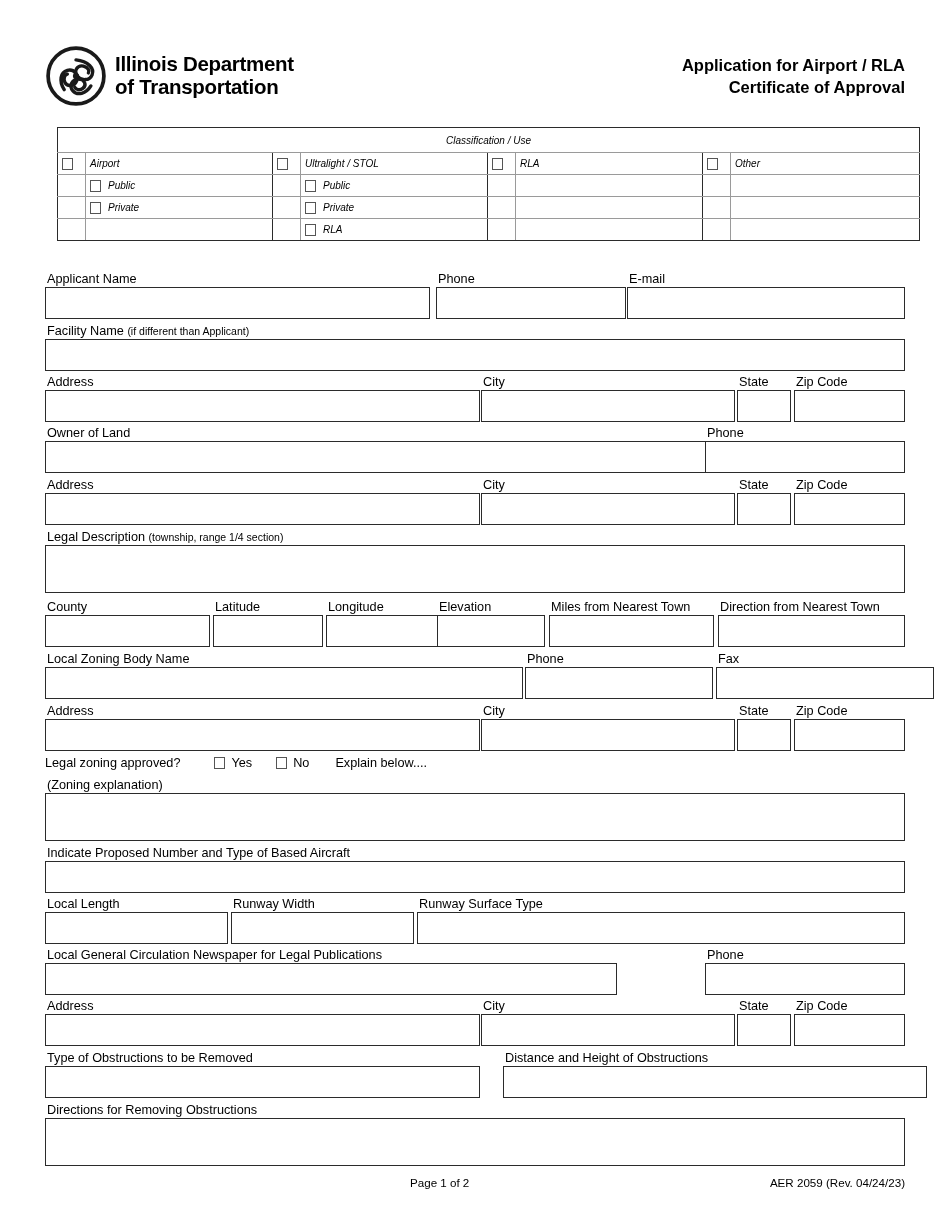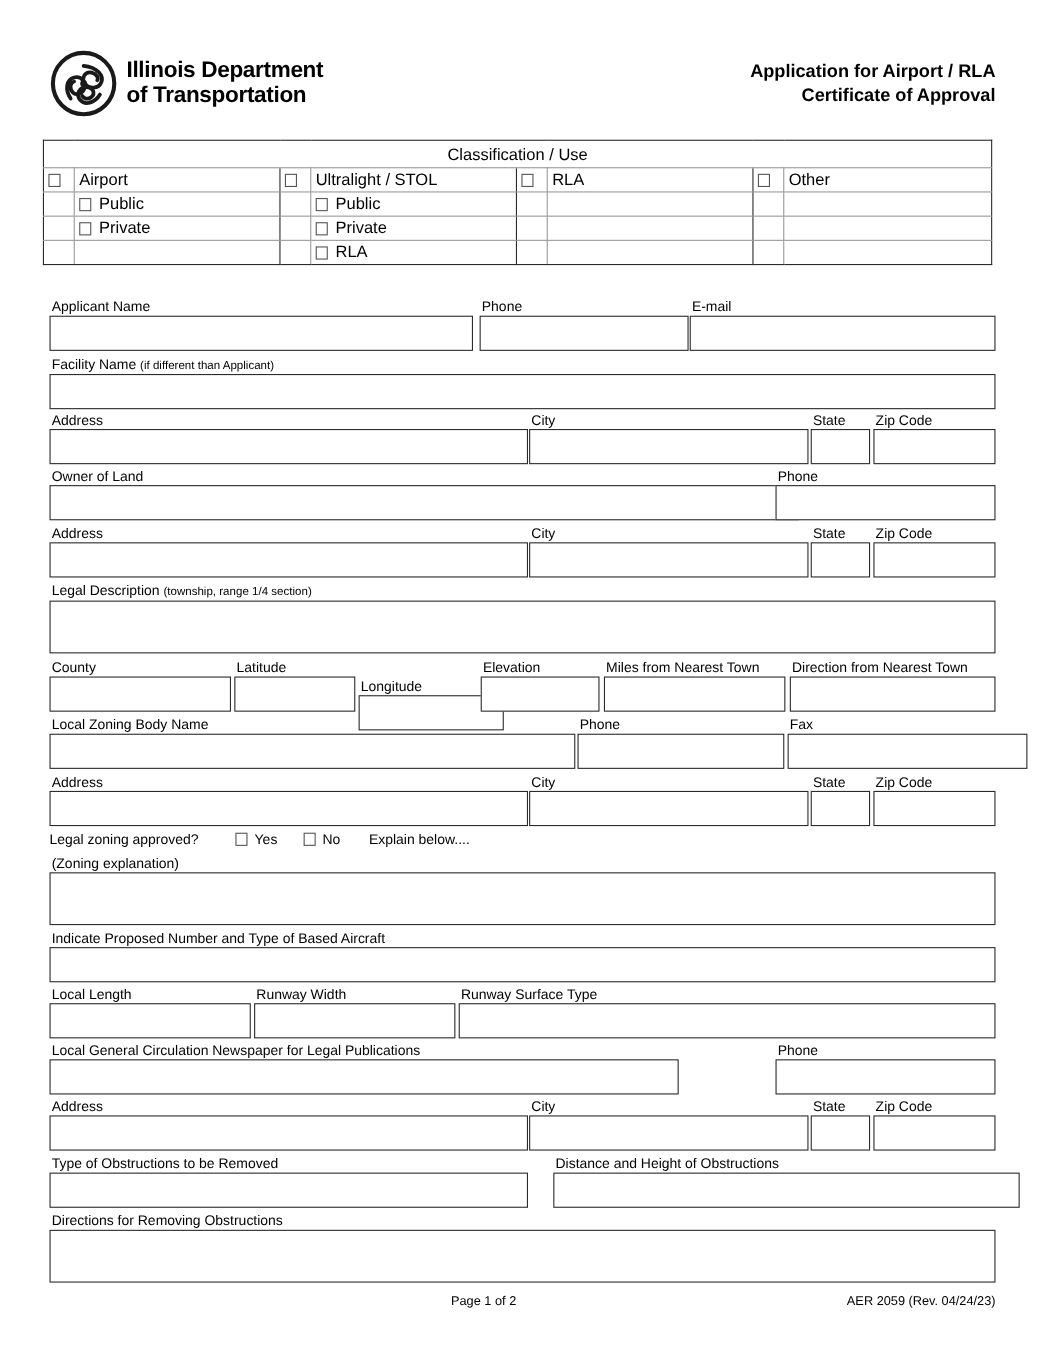--- a/index.html
+++ b/index.html
@@ -14,23 +14,24 @@
 
   
   .header{position:absolute;left:45px;top:45px;right:45px;height:75px;}
   .logo-wrap{position:absolute;left:0;top:0;display:flex;align-items:center;gap:8px;}
   .logo-mark{width:62px;height:62px;flex:0 0 62px;}
   .logo-text{font-size:20.5px;font-weight:bold;line-height:1.12;letter-spacing:-0.3px;white-space:nowrap;}
   .title{position:absolute;right:0;top:10px;text-align:right;font-size:16.5px;font-weight:bold;line-height:1.33;}
 
   
   .cls-table{
-    position:absolute;left:39px;top:127px;width:862px;
+    position:absolute;left:57px;top:127px;width:862px;
     border-collapse:collapse;table-layout:fixed;
-    font-size:15px;
+    font-size:10px;
+    font-style:italic;
   }
   .cls-table td{
     border:1px solid #9a9a9a;
     height:21px;padding:0 4px;vertical-align:middle;
   }
   .cls-table td.outerL{border-left:1.6px solid #2b2b2b;}
   .cls-table td.outerR{border-right:1.6px solid #2b2b2b;}
   .cls-table tr.topr td{border-top:1.6px solid #2b2b2b;}
   .cls-table tr.botr td{border-bottom:1.6px solid #2b2b2b;}
   .cls-table td.hard{border-right:1.4px solid #2b2b2b;}
@@ -263,21 +264,21 @@
   </div>
 
   <div class="field" style="left:45px;top:600px;width:165px;">
     <div class="lbl">County</div>
     <div class="box" style="height:32px;"></div>
   </div>
   <div class="field" style="left:213px;top:600px;width:110px;">
     <div class="lbl">Latitude</div>
     <div class="box" style="height:32px;"></div>
   </div>
-  <div class="field" style="left:326px;top:600px;width:132px;margin-top:17px;">
+  <div class="field" style="left:326px;top:600px;width:132px;">
     <div class="lbl">Longitude</div>
     <div class="box" style="height:32px;"></div>
   </div>
   <div class="field" style="left:437px;top:600px;width:108px;">
     <div class="lbl">Elevation</div>
     <div class="box" style="height:32px;"></div>
   </div>
   <div class="field" style="left:549px;top:600px;width:165px;">
     <div class="lbl">Miles from Nearest Town</div>
     <div class="box" style="height:32px;"></div>

